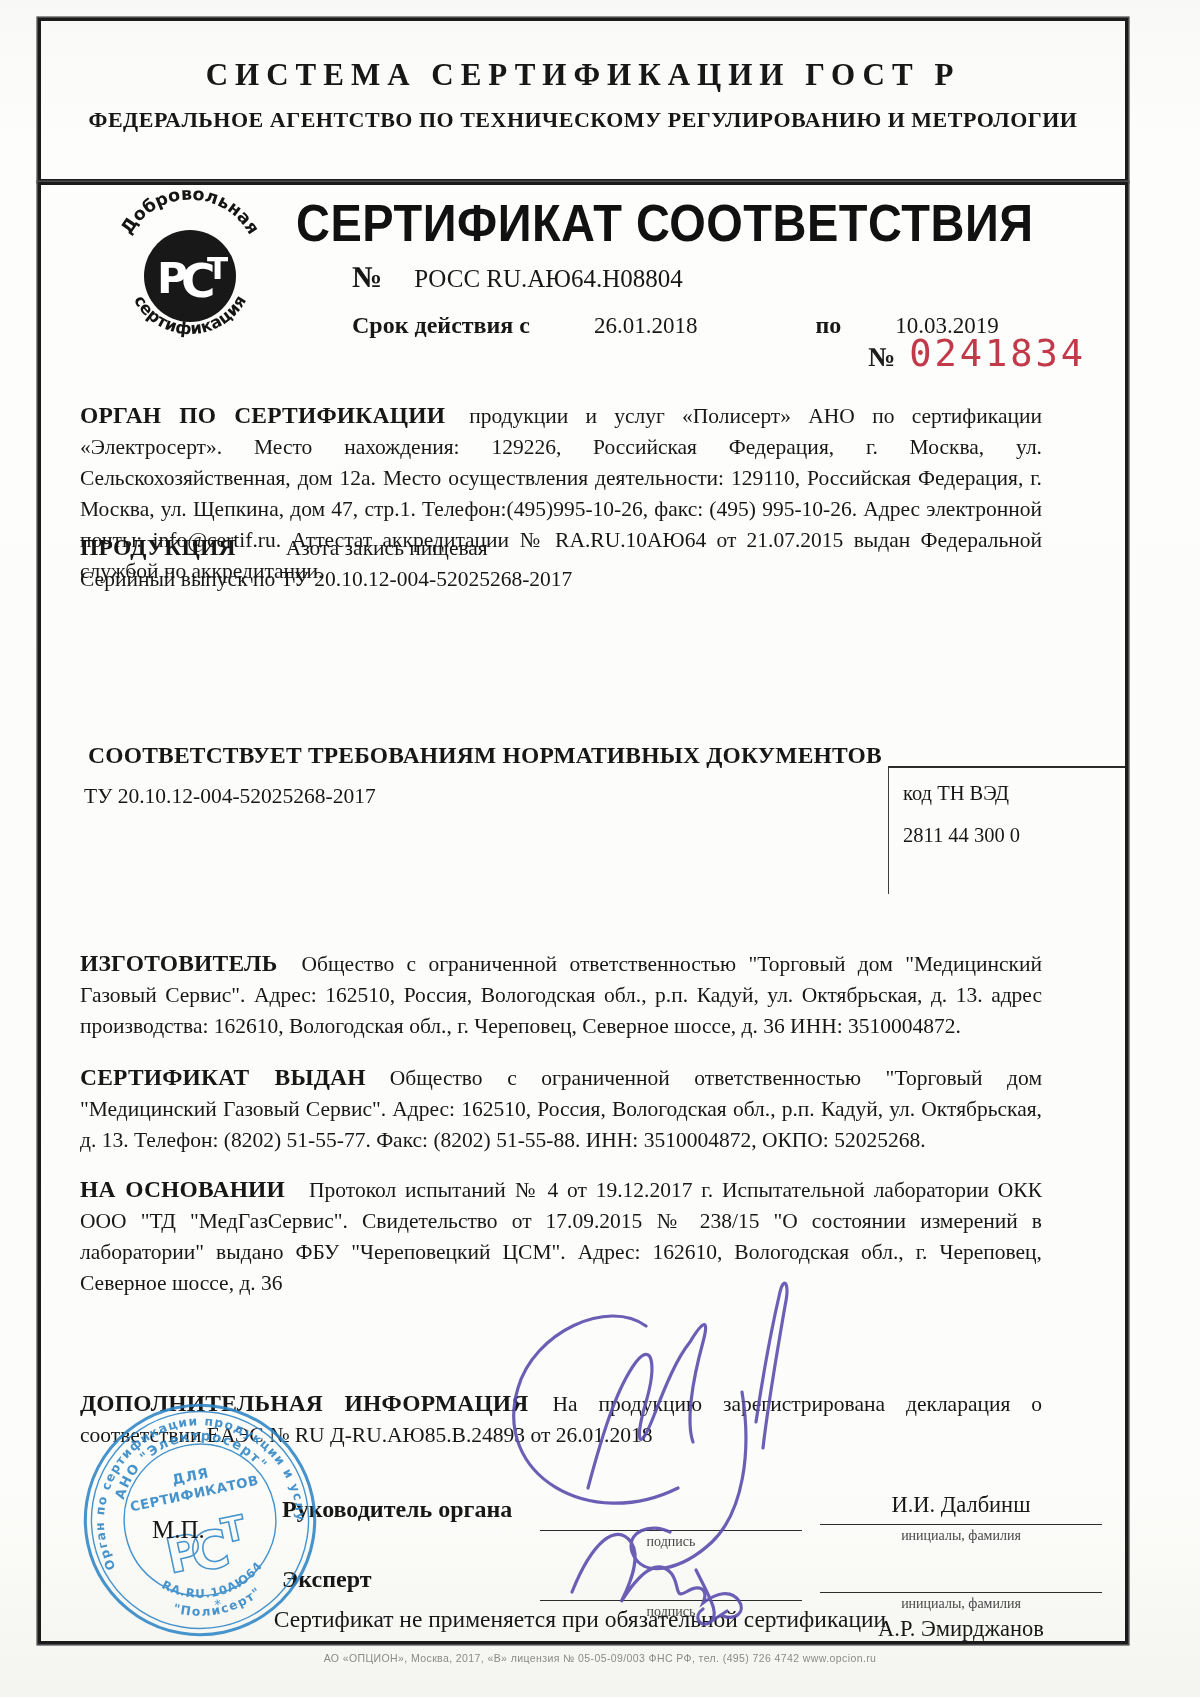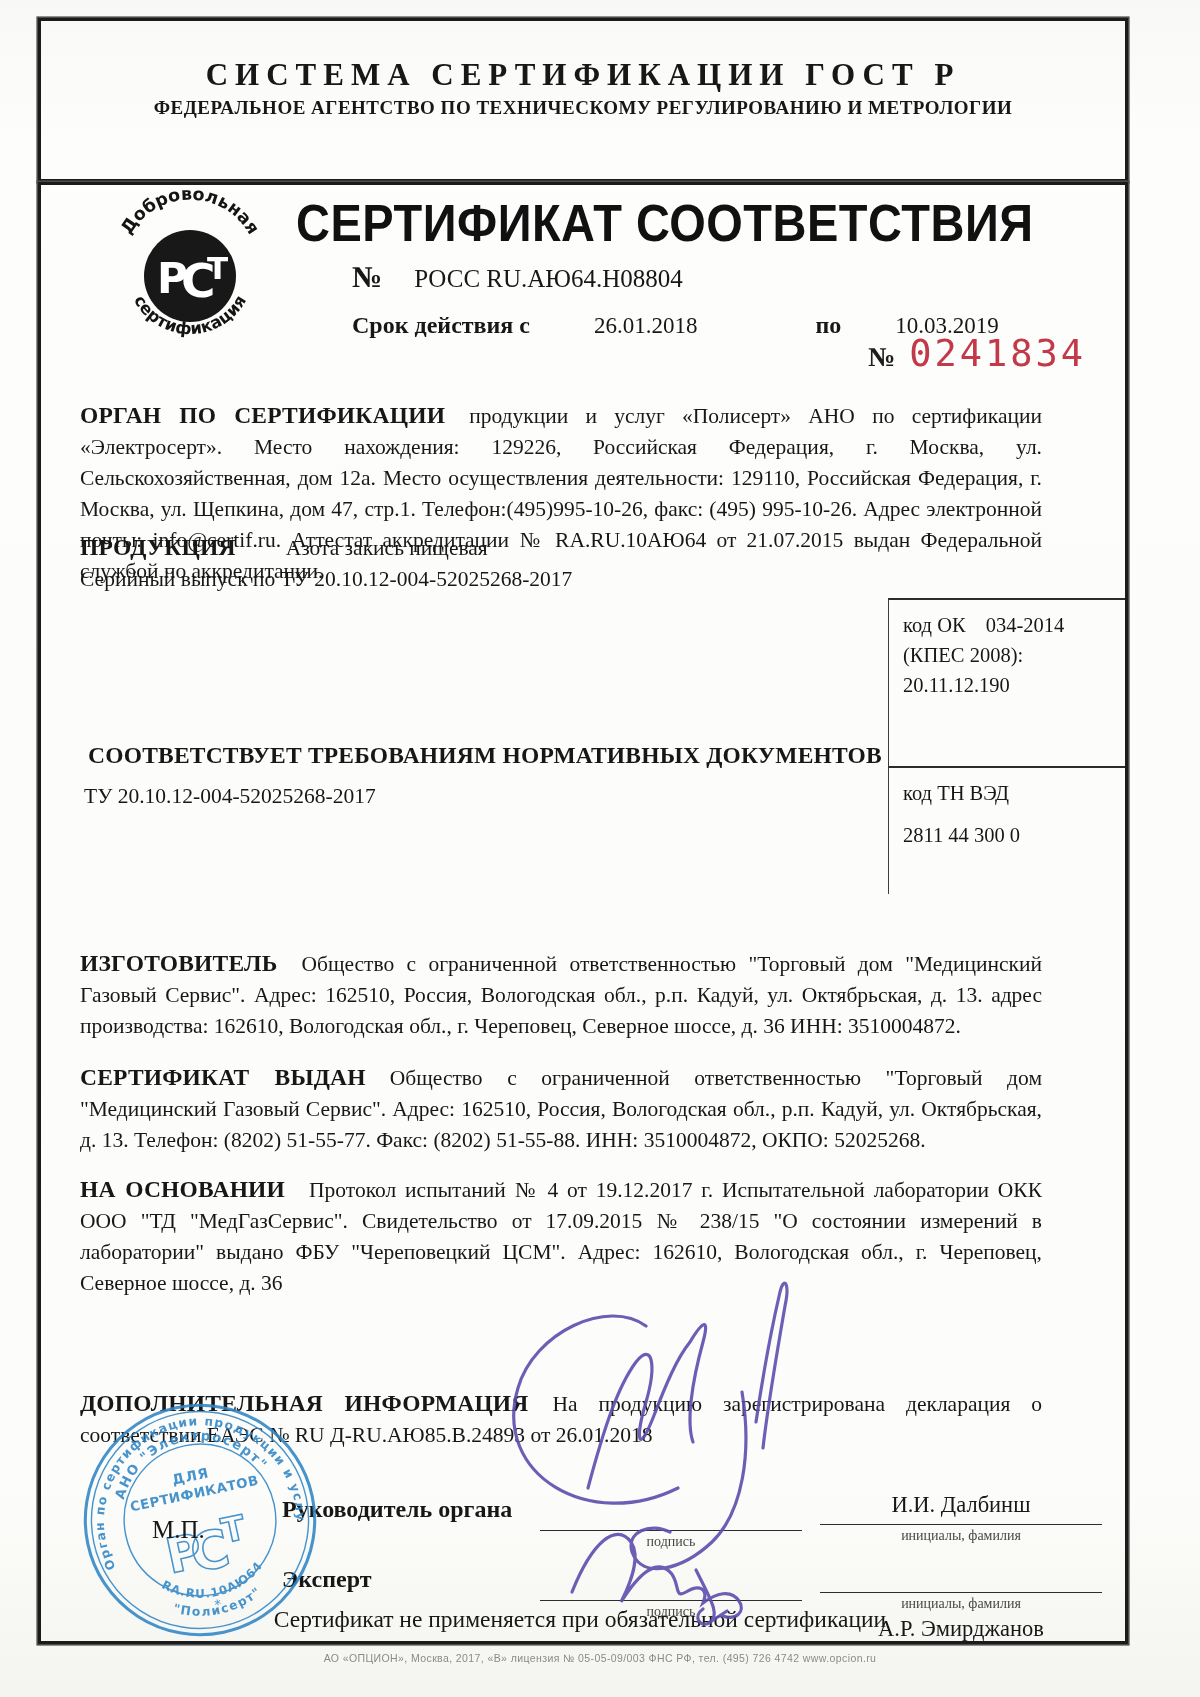--- a/index.html
+++ b/index.html
@@ -4,21 +4,21 @@
 <style>
   html,body{margin:0;padding:0;background:#eceae6;}
   .page{position:relative;width:1200px;height:1697px;overflow:hidden;
     background:linear-gradient(180deg,#f8f8f6 0%,#fdfdfb 8%,#fcfcfa 88%,#f4f4f0 100%);
     font-family:"Liberation Serif","DejaVu Serif",serif;color:#171717;}
   .abs{position:absolute;}
   .frame{position:absolute;border:3px solid #1b1b1b;box-shadow:0 0 0 1.6px #4c4c4c;background:transparent;}
   #frame-top{left:38px;top:18px;width:1084px;height:158px;}
   #frame-main{left:38px;top:182px;width:1084px;height:1456px;}
   .sys-title{margin-top:36px;text-align:center;font-size:31px;font-weight:bold;letter-spacing:7px;}
-  .agency{margin-top:4px;text-align:center;font-size:19px;font-weight:bold;letter-spacing:0.5px;}
+  .agency{margin-top:14px;text-align:center;font-size:22px;font-weight:bold;letter-spacing:0.5px;}
   #cert-title{left:296px;top:192px;font-family:"Liberation Sans","DejaVu Sans",sans-serif;
     font-weight:bold;font-size:47px;letter-spacing:0.5px;white-space:nowrap;
     transform:scaleY(1.12);transform-origin:left top;color:#111;}
   #num-row{left:352px;top:260px;white-space:nowrap;}
   .num-mark{font-size:30px;font-weight:bold;}
   .num-val{font-size:25px;margin-left:28px;}
   #validity-row{left:352px;top:312px;white-space:nowrap;font-size:24px;}
   .v-label{font-weight:bold;}
   .v-from{margin-left:58px;font-size:23px;}
   .v-po{font-weight:bold;margin-left:112px;}
@@ -120,27 +120,20 @@
     <span class="sec-label">ОРГАН ПО СЕРТИФИКАЦИИ</span><span>продукции и услуг «Полисерт» АНО по сертификации «Электросерт». Место нахождения: 129226, Российская Федерация, г. Москва, ул. Сельскохозяйственная, дом 12а. Место осуществления деятельности: 129110, Российская Федерация, г. Москва, ул. Щепкина, дом 47, стр.1. Телефон:(495)995-10-26, факс: (495) 995-10-26. Адрес электронной почты: info@certif.ru. Аттестат аккредитации № RA.RU.10АЮ64 от 21.07.2015 выдан Федеральной службой по аккредитации.</span>
   </p>
 
   <div class="abs" id="product-block">
     <div>
       <span class="sec-label">ПРОДУКЦИЯ</span><span class="name">Азота закись пищевая</span>
     </div>
     <div class="serial-line">Серийный выпуск по ТУ 20.10.12-004-52025268-2017</div>
   </div>
 
-  <div class="code-box" id="ok-box">
-    <div>
-      <span>код ОК</span><span class="cv">034-2014</span>
-    </div>
-    <div>(КПЕС 2008):</div>
-    <div>20.11.12.190</div>
-  </div>
 
   <div class="abs" id="compliance-label">СООТВЕТСТВУЕТ ТРЕБОВАНИЯМ НОРМАТИВНЫХ ДОКУМЕНТОВ</div>
   <div class="abs" id="compliance-text">ТУ 20.10.12-004-52025268-2017</div>
 
   <div class="code-box" id="tnved-box">
     <span>код ТН ВЭД</span>
     <span class="cv">2811 44 300 0</span>
   </div>
 
   <p class="para" id="manufacturer-para">

